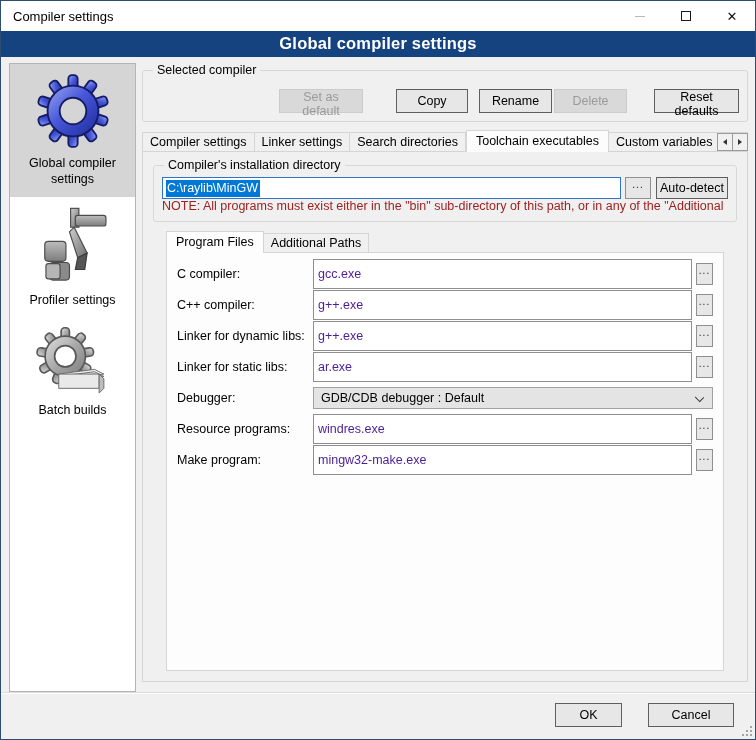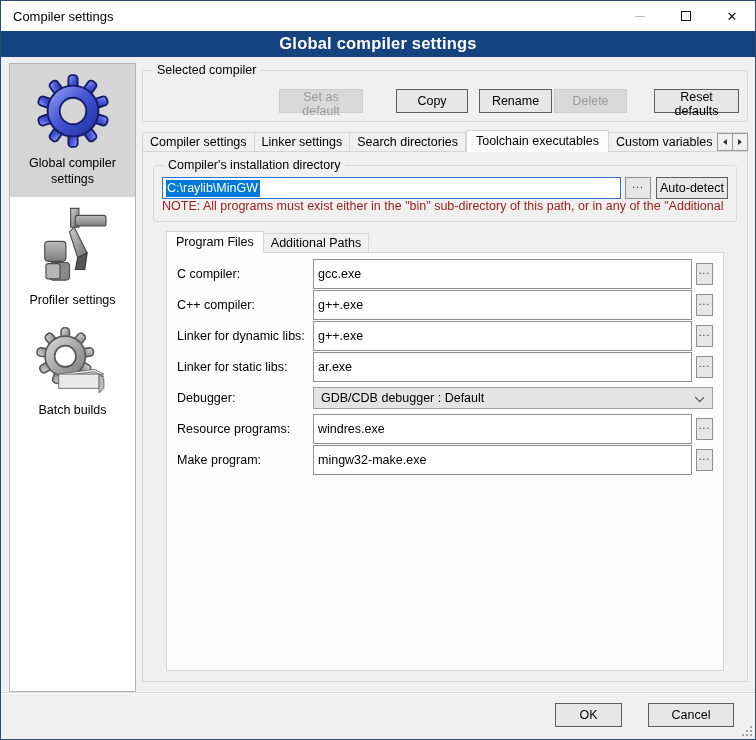--- a/index.html
+++ b/index.html
@@ -77,21 +77,21 @@
   .autodetect{width:72px;height:22px;margin-left:5px;background:#e7e7e7;border:1px solid #5f5f5f;font-size:12.5px;color:#000;padding:0;}
   .note{font-size:12.5px;color:var(--note-red);white-space:nowrap;overflow:hidden;}
   
   .tabstrip.inner{margin:9px 0 0 15px;}
   .tabstrip.inner .tab.selected{background:#fdfdfd;border-bottom:none;}
   .innerpage{background:#fdfdfd;border:1px solid #d5d5d5;margin:-1px 15px 2px 15px;
     flex:1 1 auto;padding:10px 10px 10px 10px;min-height:0;position:relative;z-index:1;}
   .frow{display:flex;align-items:center;height:22px;margin-bottom:9px;}
   .frow label{width:136px;flex:0 0 auto;font-size:12.5px;color:#000;}
   .frow input[type=text]{flex:1;height:22px;border:1px solid #8f8f8f;background:#fff;
-    font-size:12.5px;padding:14px 4px;color:#000000;min-width:0;}
+    font-size:12.5px;padding:14px 4px;color:#4c1d95;min-width:0;}
   .frow .browse{width:17px;flex:0 0 auto;}
   .frow .combo{flex:1;}
   
   .footer{flex:0 0 47px;border-top:1px solid #dcdcdc;box-shadow:inset 0 1px 0 #ffffff;
     display:flex;justify-content:flex-end;align-items:flex-start;padding:10px 21px 0;position:relative;}
   .footer .btn{width:67px;}
   .footer .btn + .btn{margin-left:26px;width:86px;}
   .grip{position:absolute;right:3px;bottom:3px;width:12px;height:12px;}
   .grip i{position:absolute;width:2px;height:2px;background:#a3a3a3;}
 </style>

